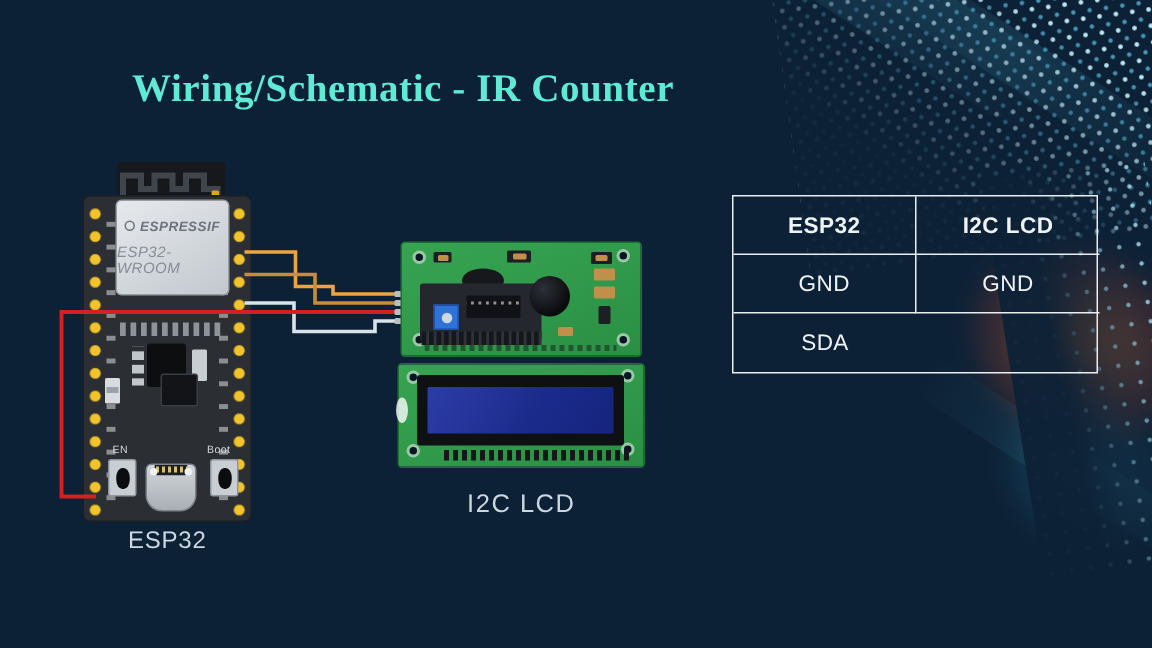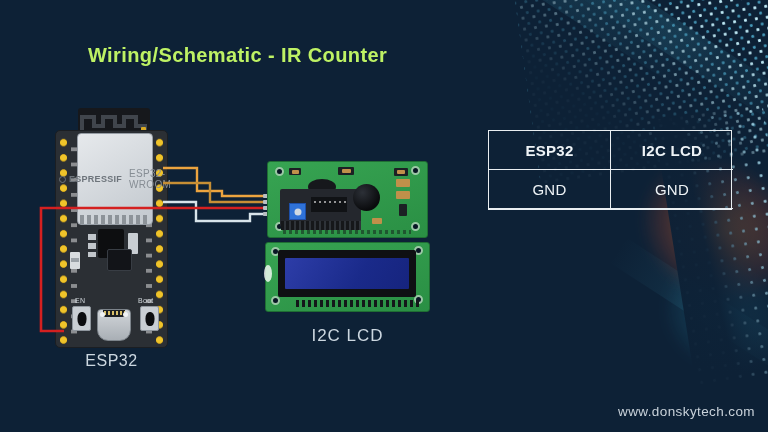--- a/index.html
+++ b/index.html
@@ -31,22 +31,23 @@
   .dots-band{
     background-image:
       linear-gradient(266deg,rgba(13,33,54,0) 12%,rgba(13,33,54,0.97) 68%),
       radial-gradient(circle,rgba(175,230,248,0.8) 1.1px,rgba(175,230,248,0) 1.8px);
     background-size:100% 100%,13px 13px;
     transform:rotate(-9deg);
   }
   
   .title{
     position:absolute;left:88px;top:44px;
-    font-size:20px;font-weight:bold;letter-spacing:0.4px;
-    color:#bef264;
+    font-size:26px;font-weight:bold;letter-spacing:0.4px;
+    color:#5eead4;
+    font-family:Liberation Serif, serif;
   }
   
   .antenna{position:absolute;left:78px;top:108px;width:72px;height:27px;background:#16181c;border-radius:3px 3px 0 0;}
   .antenna svg{position:absolute;left:0;top:2px;}
   .antenna-feed{position:absolute;width:5px;height:5px;background:#d8a822;left:141px;top:127px;border-radius:1px;}
   .esp-board{position:absolute;left:55px;top:130px;width:113px;height:218px;background:#2b2f34;border:1px solid #1b1e22;border-radius:5px;box-sizing:border-box;}
   .pin-col{
     position:absolute;top:132px;width:13px;height:213px;
     background-image:radial-gradient(circle,#f0c42a 3px,#b8901a 3.5px,rgba(0,0,0,0) 4px);
     background-size:13px 15.2px;background-position:center 3px;
@@ -54,24 +55,24 @@
   .pin-col.left{left:57px;}
   .pin-col.right{left:153px;}
   .pin-marks{
     position:absolute;top:136px;width:6px;height:205px;opacity:0.5;
     background-image:linear-gradient(0deg,rgba(255,255,255,0.9) 22%,rgba(255,255,255,0) 22%);
     background-size:6px 15.2px;
   }
   .pin-marks.left{left:71px;}
   .pin-marks.right{left:146px;}
   .shield{
-    position:absolute;left:77px;top:133px;width:76px;height:92px;box-sizing:border-box;
+    position:absolute;left:77px;top:133px;width:76px;height:64px;box-sizing:border-box;
     background:linear-gradient(150deg,#e6e9ec 0%,#c2c8ce 100%);
     border:1px solid #969da5;border-radius:4px;
-    display:flex;flex-direction:row;align-items:center;justify-content:center;gap:7px;
+    display:flex;flex-direction:column;align-items:center;justify-content:center;gap:7px;font-style:italic;
   }
   .brand-row{display:flex;align-items:center;gap:3px;color:#6d747b;font-size:9px;font-weight:bold;letter-spacing:0.3px;}
   .brand-logo{width:7px;height:7px;border:1.5px solid #6d747b;border-radius:50%;box-sizing:border-box;}
   .module-txt{color:#868d94;font-size:10px;letter-spacing:0.3px;}
   .pad-row{
     position:absolute;left:80px;top:215px;width:70px;height:9px;
     background-image:linear-gradient(90deg,#8d9399 58%,rgba(0,0,0,0) 58%);
     background-size:7px 9px;
   }
   .chip-a{position:absolute;left:98px;top:229px;width:26px;height:29px;background:#0d0e10;border-radius:2px;}
@@ -257,17 +258,17 @@
 
   <div class="pin-table">
     <div class="pt-cell pt-head col0">ESP32</div>
     <div class="pt-cell pt-head">I2C LCD</div>
 
 
     <div class="pt-cell col0">GND</div>
     <div class="pt-cell">GND</div>
 
 
-  </div>
-
-  <div class="website">www.donskytech.com</div>
+    <div class="pt-cell lastrow">SDA</div>
+  </div>
+
 
 </div>
 
 </body></html>

